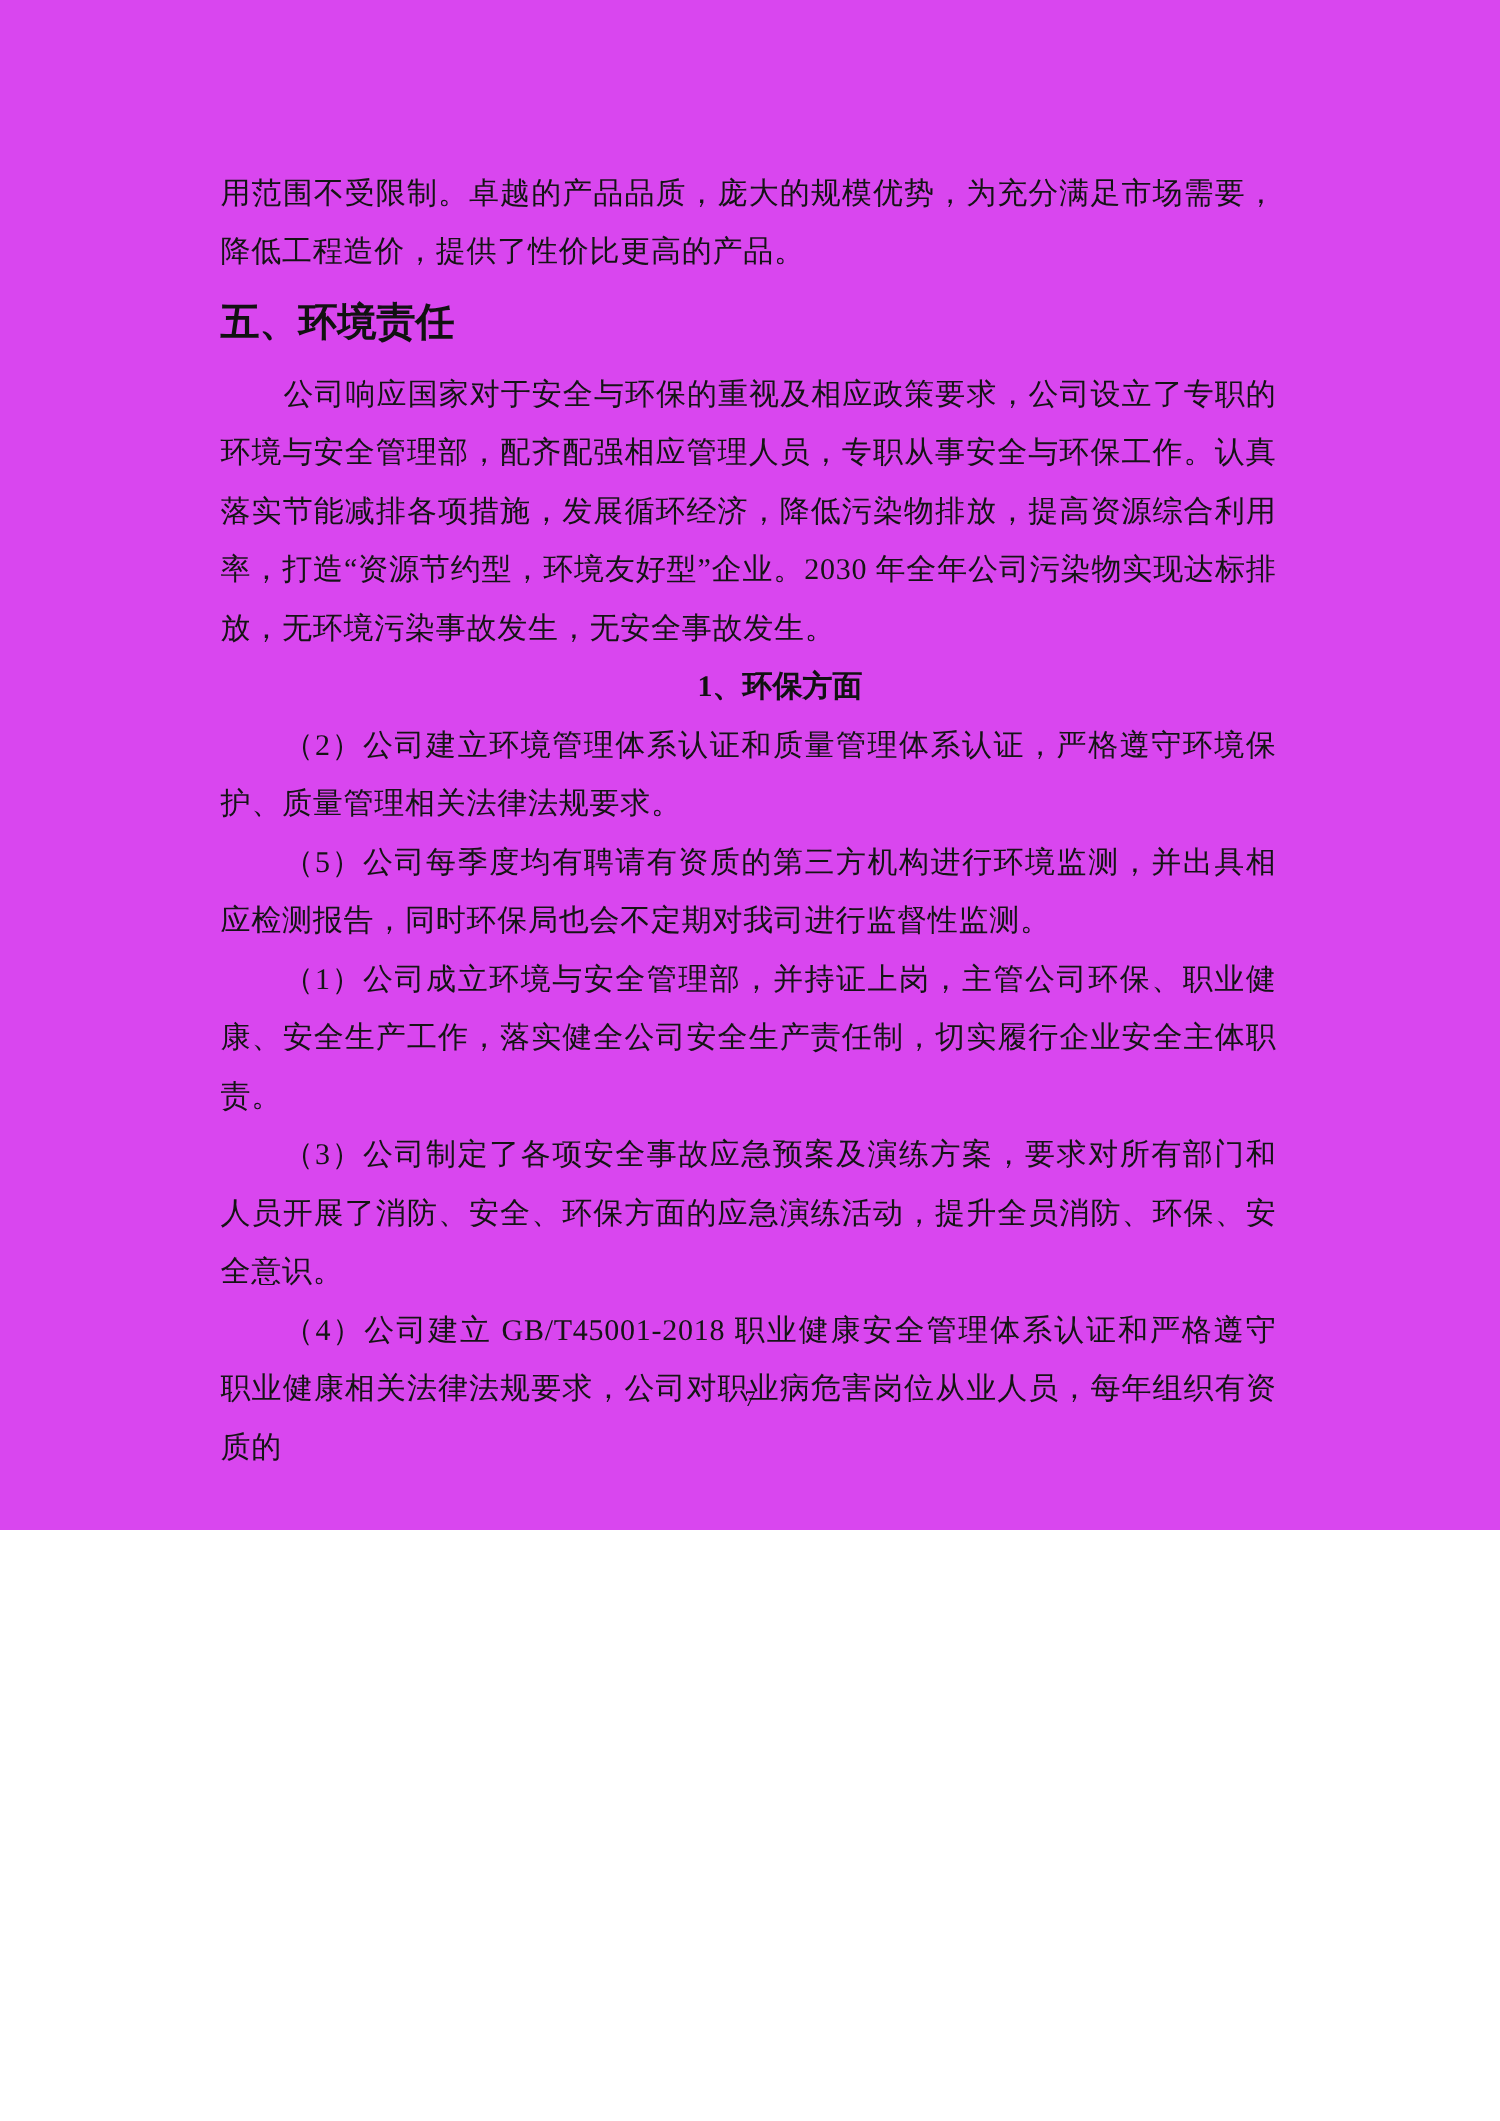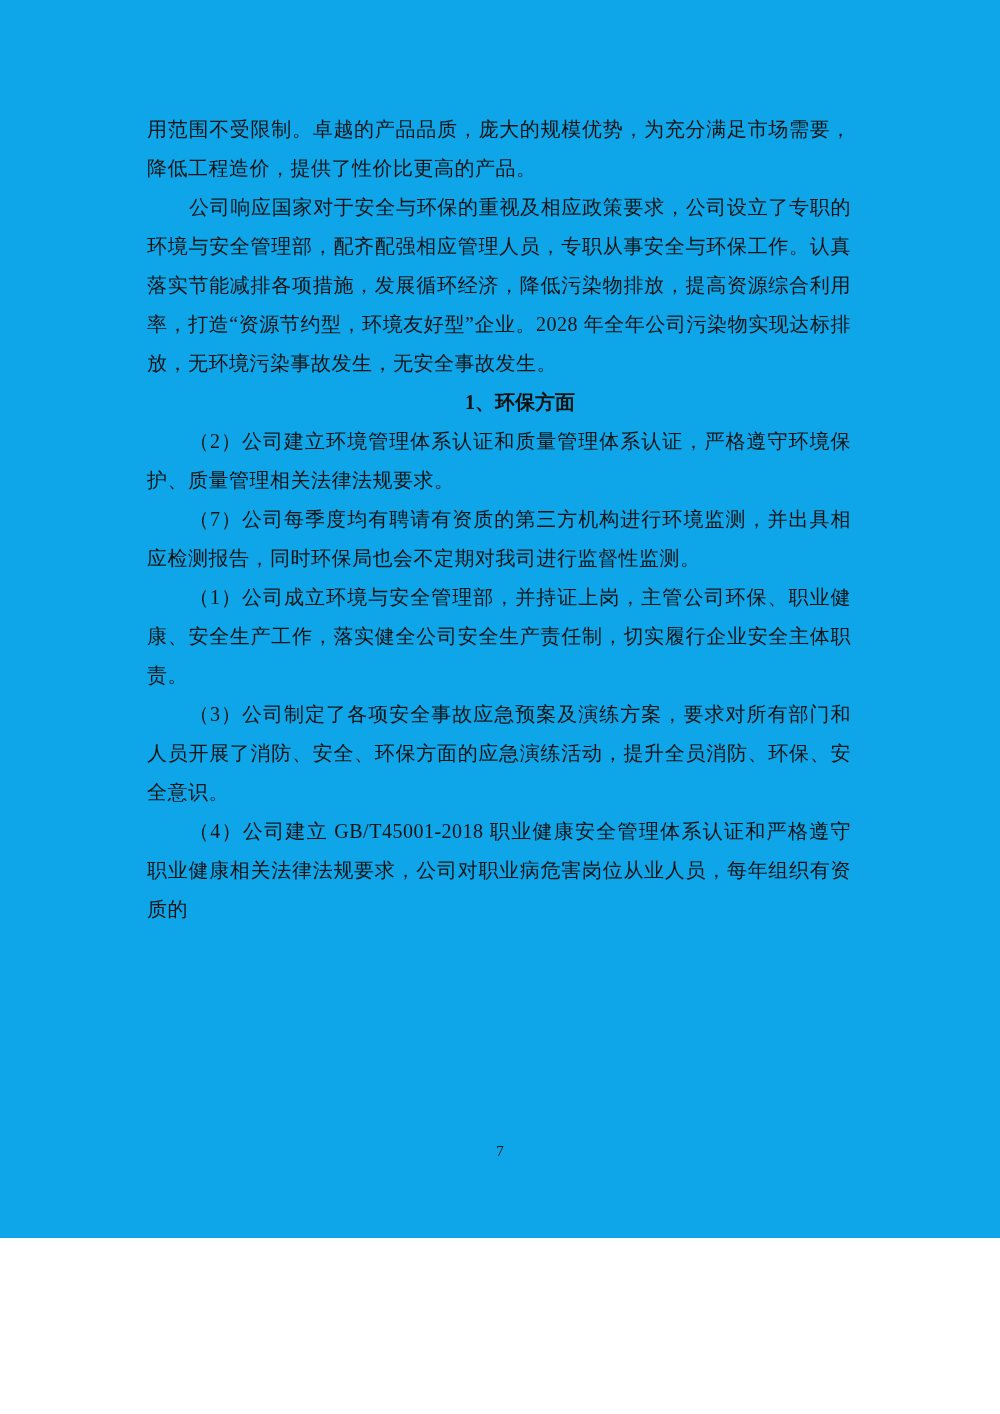--- a/index.html
+++ b/index.html
@@ -3,22 +3,22 @@
 <meta charset="utf-8">
 <style>
   html, body {
     margin: 0;
     padding: 0;
     background: #ffffff;
   }
   .page {
     position: relative;
     width: 1000px;
-    height: 1238px;
-    background: #0ea5e9;
+    height: 1020px;
+    background: #d946ef;
     overflow: hidden;
     font-family: "Liberation Serif", "DejaVu Serif", serif;
     color: #141414;
   }
   .content {
     position: absolute;
     left: 147px;
     top: 110px;
     width: 704px;
   }
@@ -61,30 +61,31 @@
   }
 </style>
 </head>
 <body>
 
 <div class="page">
   <div class="content">
 
     <p class="body-par">用范围不受限制。卓越的产品品质，庞大的规模优势，为充分满足市场需要，降低工程造价，提供了性价比更高的产品。</p>
 
+    <h1 class="section-heading">五、环境责任</h1>
 
-    <p class="body-par indent">公司响应国家对于安全与环保的重视及相应政策要求，公司设立了专职的环境与安全管理部，配齐配强相应管理人员，专职从事安全与环保工作。认真落实节能减排各项措施，发展循环经济，降低污染物排放，提高资源综合利用率，打造“资源节约型，环境友好型”企业。2028 年全年公司污染物实现达标排放，无环境污染事故发生，无安全事故发生。</p>
+    <p class="body-par indent">公司响应国家对于安全与环保的重视及相应政策要求，公司设立了专职的环境与安全管理部，配齐配强相应管理人员，专职从事安全与环保工作。认真落实节能减排各项措施，发展循环经济，降低污染物排放，提高资源综合利用率，打造“资源节约型，环境友好型”企业。2030 年全年公司污染物实现达标排放，无环境污染事故发生，无安全事故发生。</p>
 
     <h2 class="sub-heading">1、环保方面</h2>
 
     <p class="body-par indent">（2）公司建立环境管理体系认证和质量管理体系认证，严格遵守环境保护、质量管理相关法律法规要求。</p>
 
 
 
-    <p class="body-par indent">（7）公司每季度均有聘请有资质的第三方机构进行环境监测，并出具相应检测报告，同时环保局也会不定期对我司进行监督性监测。</p>
+    <p class="body-par indent">（5）公司每季度均有聘请有资质的第三方机构进行环境监测，并出具相应检测报告，同时环保局也会不定期对我司进行监督性监测。</p>
 
 
     <p class="body-par indent">（1）公司成立环境与安全管理部，并持证上岗，主管公司环保、职业健康、安全生产工作，落实健全公司安全生产责任制，切实履行企业安全主体职责。</p>
 
 
     <p class="body-par indent">（3）公司制定了各项安全事故应急预案及演练方案，要求对所有部门和人员开展了消防、安全、环保方面的应急演练活动，提升全员消防、环保、安全意识。</p>
 
     <p class="body-par indent">（4）公司建立 GB/T45001-2018 职业健康安全管理体系认证和严格遵守职业健康相关法律法规要求，公司对职业病危害岗位从业人员，每年组织有资质的</p>
 
   </div>

